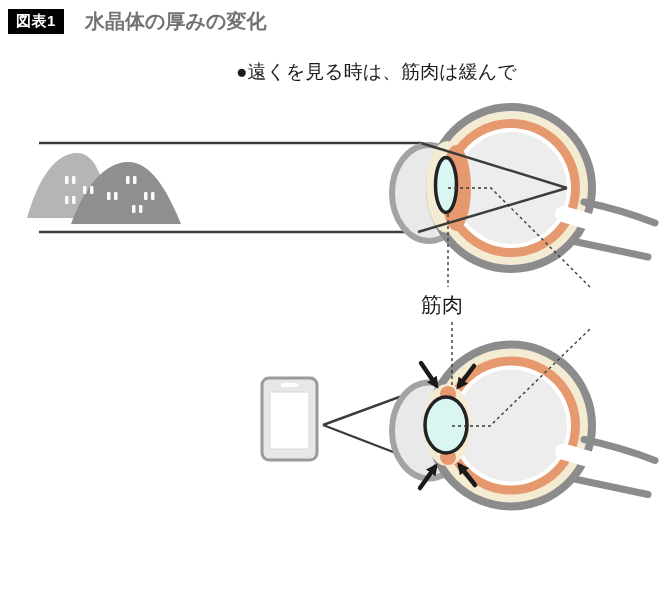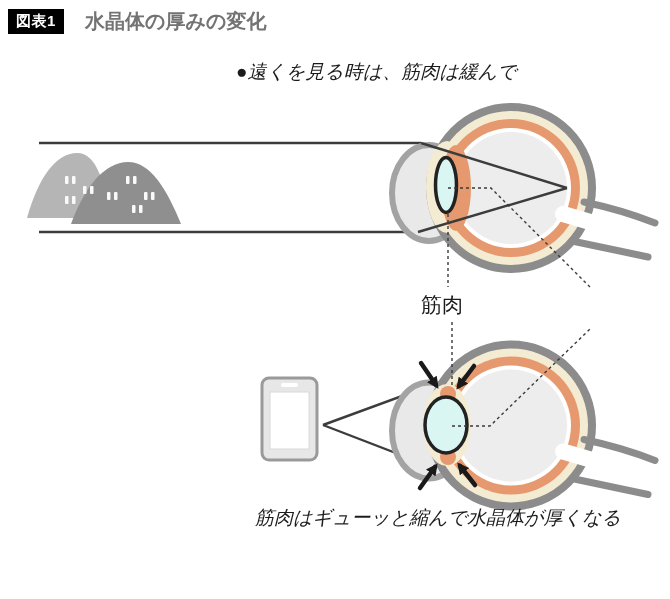--- a/index.html
+++ b/index.html
@@ -10,21 +10,21 @@
     color: #1c1c1c;
   }
   .header { position: absolute; left: 8px; top: 8px; display: flex; align-items: center; gap: 21px; }
   .badge {
     background: #000; color: #fff; font-weight: bold; font-size: 15px;
     width: 56px; height: 25px; display: flex; align-items: center; justify-content: center;
     letter-spacing: 0.5px;
   }
   .title { font-size: 20px; font-weight: bold; color: #737373; }
   svg.diagram { position: absolute; left: 0; top: 0; }
-  .ann { position: absolute; font-size: 19px; line-height: 28px; color: #1b1b1b; white-space: nowrap; font-style: italic; }
+  .ann { position: absolute; font-size: 19px; line-height: 28px; color: #1b1b1b; white-space: nowrap; }
   .ann-far  { left: 236px; top: 58px; }
   .ann-near { left: 236px; top: 504px; }
   .ann .indent { padding-left: 19px; }
   .pointer-label { position: absolute; font-size: 21px; color: #1b1b1b; white-space: nowrap; }
   .lbl-muscle { left: 421px; top: 291px; }
   .lbl-lens   { left: 587px; top: 291px; }
 </style>
 </head>
 <body>
 
@@ -119,16 +119,15 @@
     </g>
   </svg>
 
   <div class="ann ann-far">
     <div>●遠くを見る時は、筋肉は緩んで</div>
   </div>
 
   <div class="pointer-label lbl-muscle">筋肉</div>
 
   <div class="ann ann-near">
-    <div class="indent">筋肉はギューッと縮んで水晶体が厚くなる</div>
   </div>
 
 </div>
 
 </body></html>

